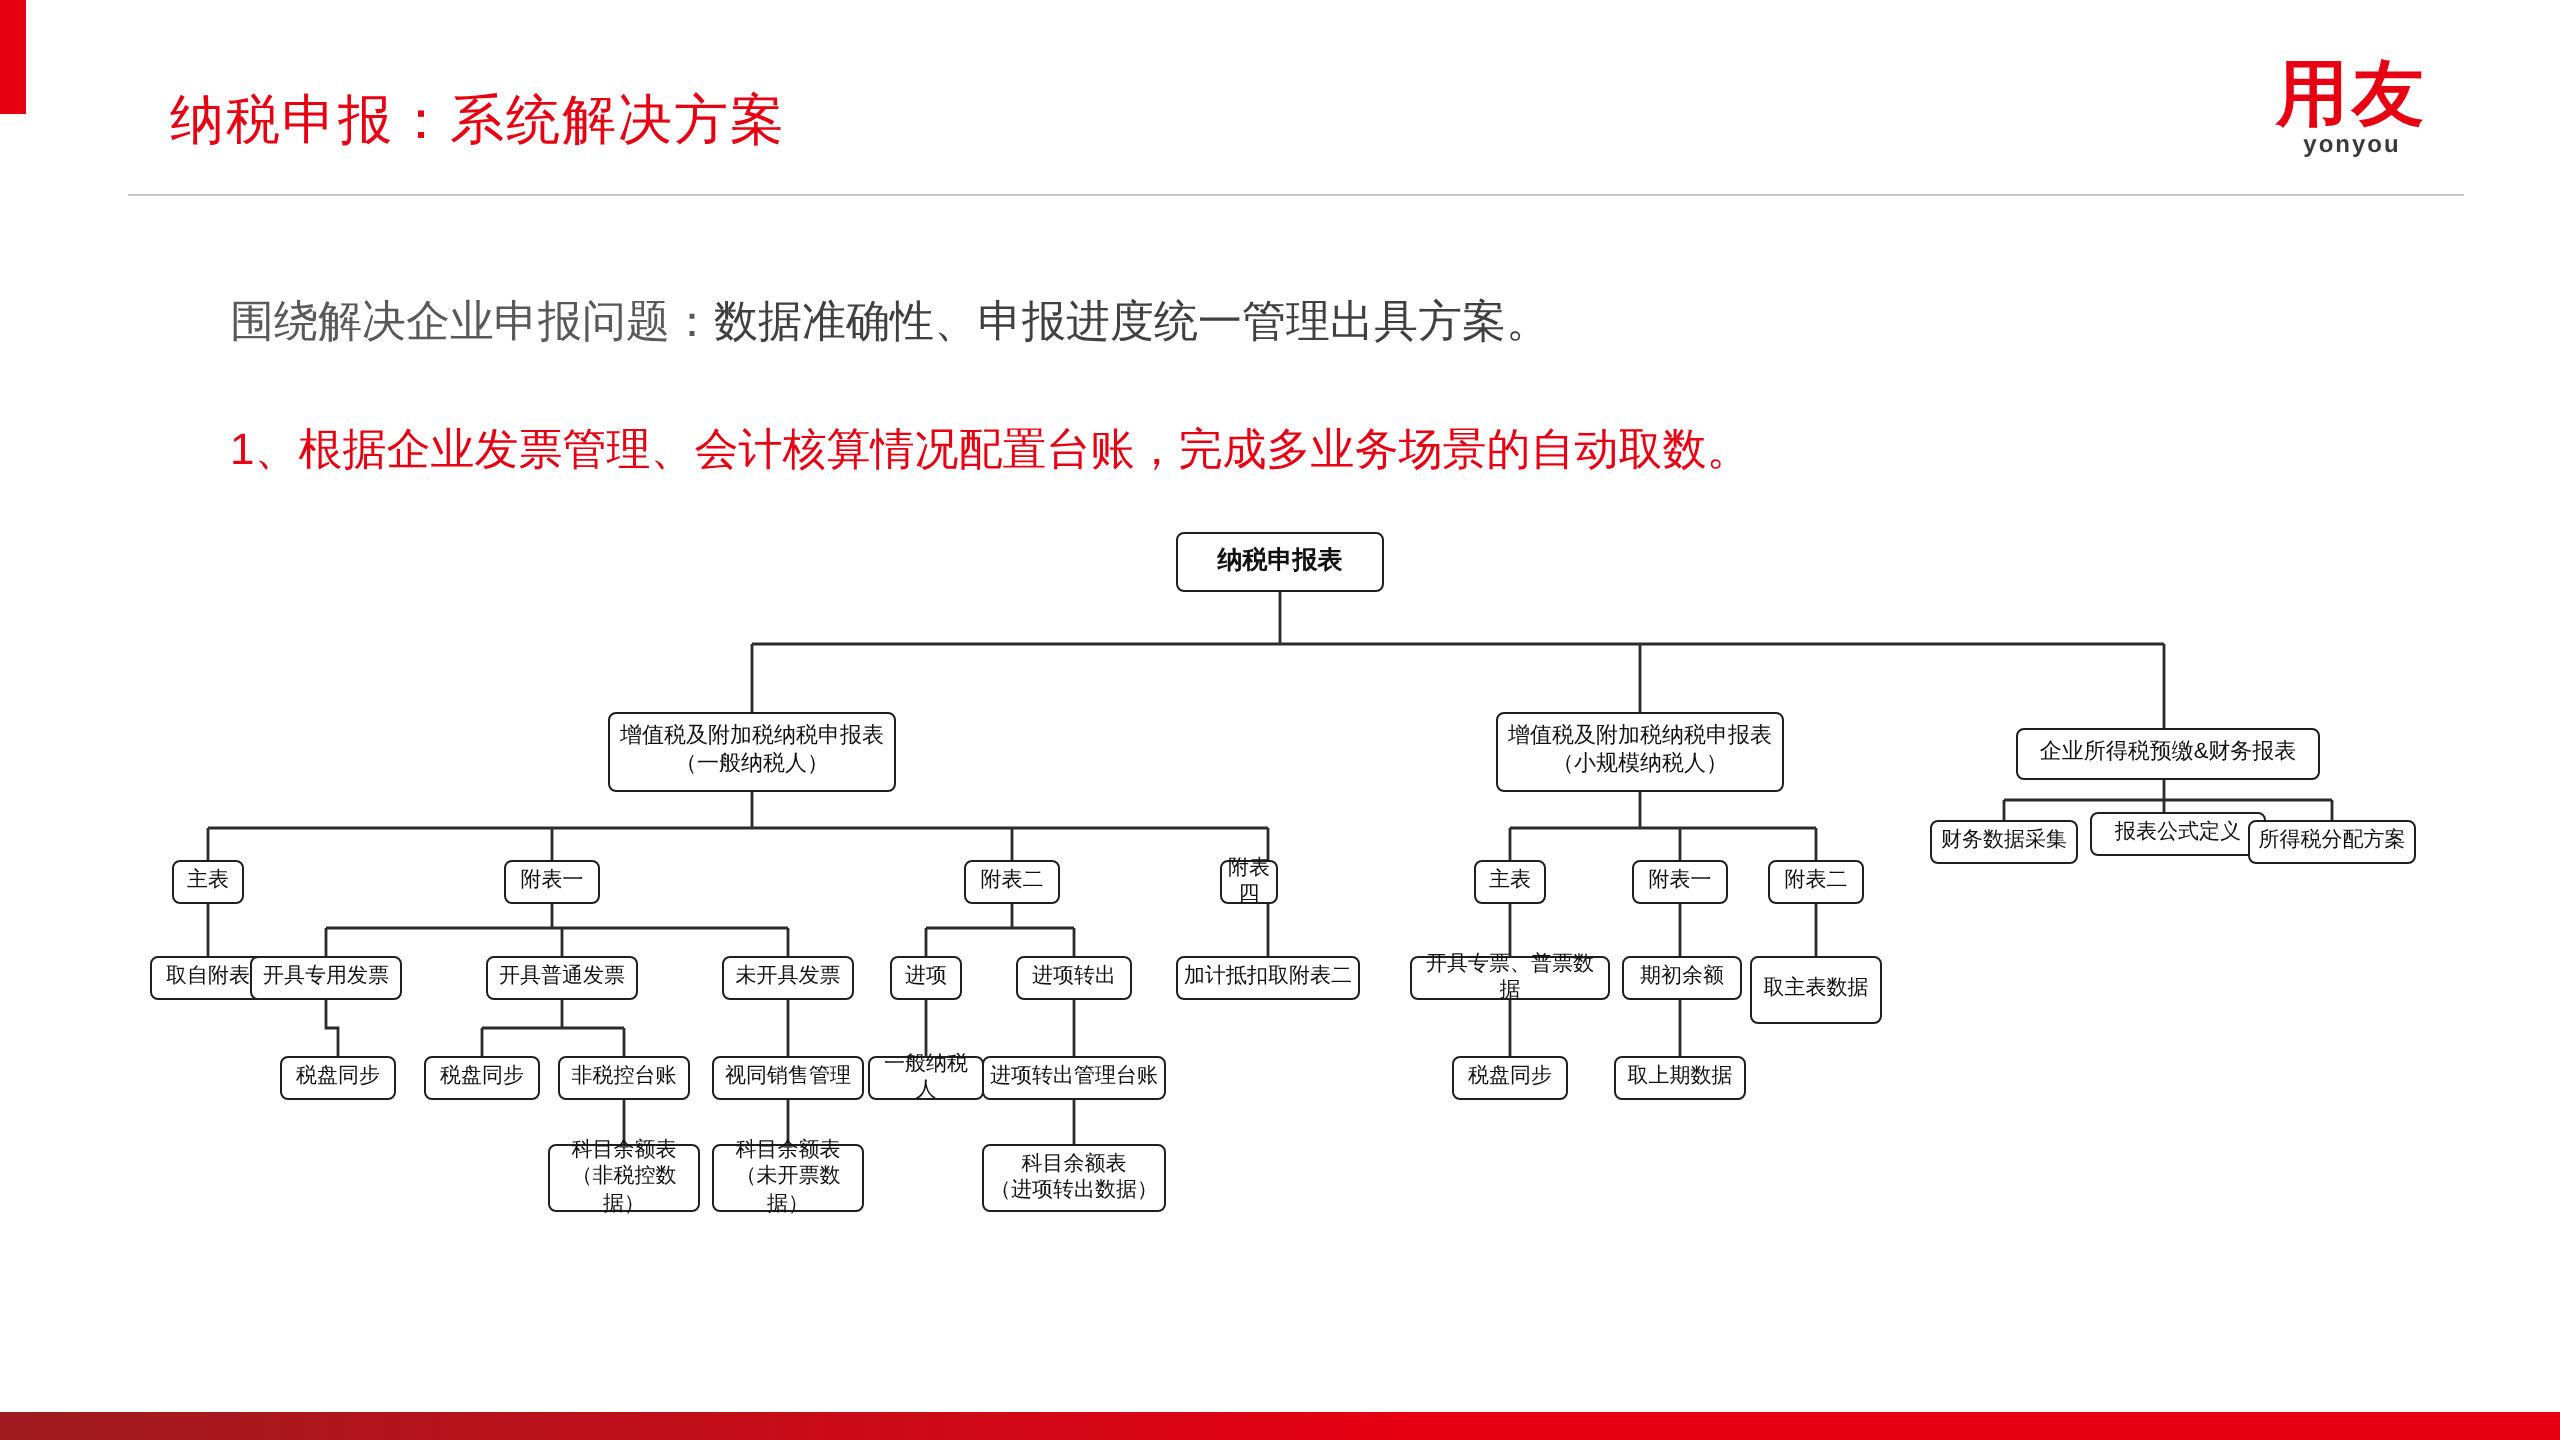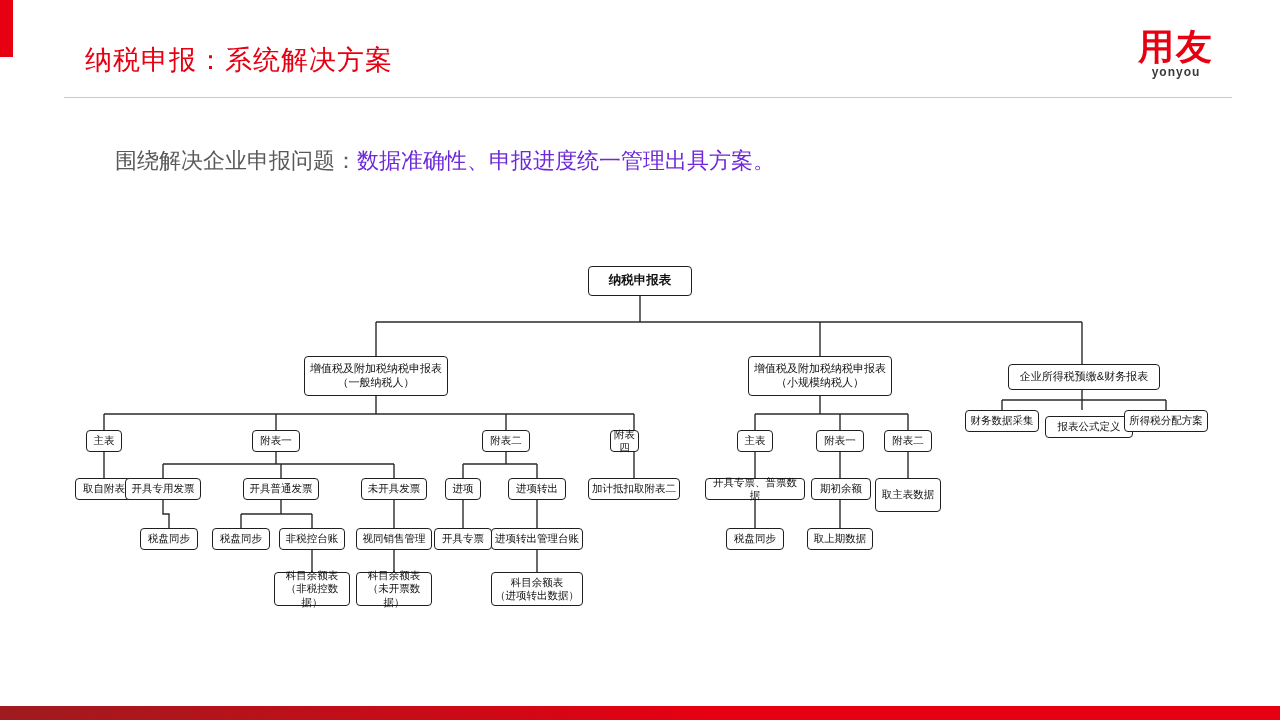--- a/index.html
+++ b/index.html
@@ -12,21 +12,21 @@
 
   .title { position:absolute; left:85px; top:42px; font-size:27px; font-weight:normal; color:#e60012; letter-spacing:1px; }
 
   .logo { position:absolute; right:66px; top:28px; text-align:center; }
   .logo-cn { font-size:36px; font-weight:bold; color:#e60012; line-height:1.05; letter-spacing:2px; }
   .logo-en { font-size:12px; font-weight:bold; color:#3a3a3a; letter-spacing:1px; margin-top:-1px; }
 
   .divider { position:absolute; left:64px; top:97px; width:1168px; height:1px; background:#c9c9c9; }
 
   .intro { position:absolute; left:115px; top:146px; font-size:22px; color:#595959; }
-  .intro .hl { color:#6d28d9; }
+  .intro .hl { color:#404040; }
   .point { position:absolute; left:115px; top:210px; font-size:22px; color:#e60012; }
 
   .diagram { position:absolute; inset:0; }
   .connectors { position:absolute; left:0; top:0; }
   .conn { fill:none; stroke:#2b2b2b; stroke-width:1.4; }
 
   .node { position:absolute; display:flex; align-items:center; justify-content:center; text-align:center;
           background:#fff; border:1.5px solid #1f1f1f; border-radius:4px;
           font-size:10.5px; color:#111; line-height:1.25; white-space:pre-line; padding:1px 2px; }
   .node.root { font-weight:bold; font-size:12.5px; }
@@ -46,20 +46,21 @@
 
   <div class="logo">
     <div class="logo-cn">用友</div>
     <div class="logo-en">yonyou</div>
   </div>
 
   <div class="divider"></div>
 
   <p class="intro"><span>围绕解决企业申报问题：</span><span class="hl">数据准确性、申报进度统一管理出具方案。</span></p>
 
+  <p class="point">1、根据企业发票管理、会计核算情况配置台账，完成多业务场景的自动取数。</p>
 
   <div class="diagram">
 
     <svg class="connectors" width="1280" height="720" viewBox="0 0 1280 720">
       <path class="conn" d="M640 296 V322 M376 322 H1082 M376 322 V356 M820 322 V356 M1082 322 V364"></path>
       <path class="conn" d="M376 396 V414 M104 414 H634 M104 414 V430 M276 414 V430 M506 414 V430 M634 414 V430"></path>
       <path class="conn" d="M104 452 V478"></path>
       <path class="conn" d="M276 452 V464 M163 464 H394 M163 464 V478 M281 464 V478 M394 464 V478"></path>
       <path class="conn" d="M163 500 V514 H169 V528"></path>
       <path class="conn" d="M281 500 V514 M241 514 H312 M241 514 V528 M312 514 V528"></path>
@@ -94,21 +95,21 @@
     <div class="node" style="left:243px;top:478px;width:76px;height:22px">开具普通发票</div>
     <div class="node" style="left:361px;top:478px;width:66px;height:22px">未开具发票</div>
     <div class="node" style="left:445px;top:478px;width:36px;height:22px">进项</div>
     <div class="node" style="left:508px;top:478px;width:58px;height:22px">进项转出</div>
     <div class="node" style="left:588px;top:478px;width:92px;height:22px">加计抵扣取附表二</div>
 
     <div class="node" style="left:140px;top:528px;width:58px;height:22px">税盘同步</div>
     <div class="node" style="left:212px;top:528px;width:58px;height:22px">税盘同步</div>
     <div class="node" style="left:279px;top:528px;width:66px;height:22px">非税控台账</div>
     <div class="node" style="left:356px;top:528px;width:76px;height:22px">视同销售管理</div>
-    <div class="node" style="left:434px;top:528px;width:58px;height:22px">开具专票</div>
+    <div class="node" style="left:434px;top:528px;width:58px;height:22px">一般纳税人</div>
     <div class="node" style="left:491px;top:528px;width:92px;height:22px">进项转出管理台账</div>
 
     <div class="node" style="left:274px;top:572px;width:76px;height:34px">科目余额表
 （非税控数据）</div>
     <div class="node" style="left:356px;top:572px;width:76px;height:34px">科目余额表
 （未开票数据）</div>
     <div class="node" style="left:491px;top:572px;width:92px;height:34px">科目余额表
 （进项转出数据）</div>
 
     <div class="node" style="left:737px;top:430px;width:36px;height:22px">主表</div>
@@ -116,20 +117,20 @@
     <div class="node" style="left:884px;top:430px;width:48px;height:22px">附表二</div>
 
     <div class="node" style="left:705px;top:478px;width:100px;height:22px">开具专票、普票数据</div>
     <div class="node" style="left:811px;top:478px;width:60px;height:22px">期初余额</div>
     <div class="node" style="left:875px;top:478px;width:66px;height:34px">取主表数据</div>
 
     <div class="node" style="left:726px;top:528px;width:58px;height:22px">税盘同步</div>
     <div class="node" style="left:807px;top:528px;width:66px;height:22px">取上期数据</div>
 
     <div class="node" style="left:965px;top:410px;width:74px;height:22px">财务数据采集</div>
-    <div class="node" style="left:1045px;top:416px;width:88px;height:22px">报表公式定义</div>
+    <div class="node" style="left:1045px;top:406px;width:88px;height:22px">报表公式定义</div>
     <div class="node" style="left:1124px;top:410px;width:84px;height:22px">所得税分配方案</div>
 
   </div>
 
   <div class="bottom-bar"></div>
 
 </div>
 
 </body></html>

